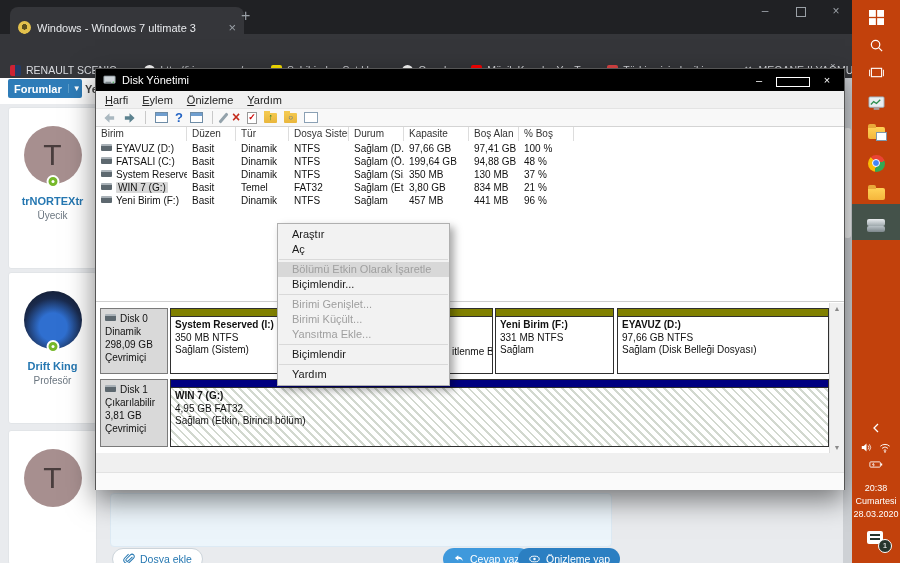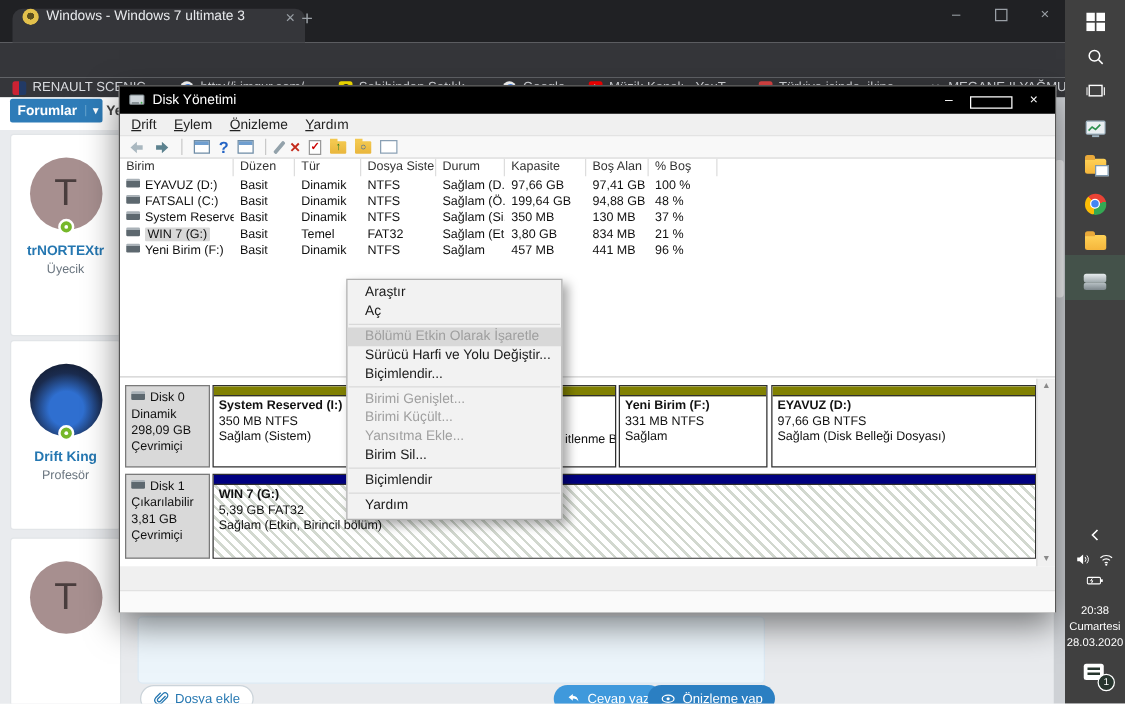--- a/index.html
+++ b/index.html
@@ -3,21 +3,21 @@
 <meta charset="utf-8">
 <style>
   html,body{margin:0;padding:0}
   .screen{position:relative;width:900px;height:563px;background:#e9ebee;overflow:hidden;
           font-family:"Liberation Sans",sans-serif;-webkit-font-smoothing:antialiased}
   svg{display:block}
 
   
   .tabbar{position:absolute;left:0;top:0;width:852px;height:34px;background:#202124}
   .tab{position:absolute;left:10px;top:7px;width:218px;height:27px;background:#35363a;
-       border-radius:8px 8px 0 0;display:flex;align-items:flex-start;padding:0 8px;color:#e8eaed;font-size:11px}
+       border-radius:8px 8px 0 0;display:flex;align-items:flex-end;padding:0 8px;color:#e8eaed;font-size:11px}
   .favicon{width:13px;height:13px;border-radius:50%;flex:none;
            background:radial-gradient(circle at 50% 45%,#5c4f1e 0 28%,#e3c14c 30% 70%,#8a7630 72%)}
   .tab-title{flex:1;white-space:nowrap;overflow:hidden;text-overflow:ellipsis;margin:0 6px}
   .tab-close{color:#9aa0a6;font-size:13px;line-height:13px;cursor:default}
   .newtab{position:absolute;left:241px;top:8px;color:#9aa0a6;font-size:16px;line-height:16px}
   .wbtn{position:absolute;top:4px;color:#9aa0a6;font-size:12px;width:24px;text-align:center}
   .wsq{display:inline-block;width:8px;height:8px;border:1px solid #9aa0a6;margin-top:3px}
 
   .navbar{position:absolute;left:0;top:34px;width:852px;height:28px;background:#35363a}
   .navic{position:absolute;top:40px}
@@ -147,21 +147,21 @@
 
   
   .ctx{position:absolute;left:277px;top:223px;width:173px;background:#f2f2f2;border:1px solid #b0b0b0;
        box-shadow:4px 4px 8px rgba(0,0,0,.35);padding:3px 0;font-size:11px;color:#1a1a1a;z-index:60;box-sizing:border-box}
   .mi{height:15px;line-height:15px;padding-left:14px;white-space:nowrap;overflow:hidden}
   .mi.dis{color:#9f9f9f}
   .mi.hov{background:#d8d8d8}
   .msep{height:1px;background:#d9d9d9;margin:2px 1px}
 
   
-  .tbar{position:absolute;left:852px;top:0;width:48px;height:563px;background:#404040}
+  .tbar{position:absolute;left:852px;top:0;width:48px;height:563px;background:#c2410c}
   .tslot{position:absolute;left:0;width:48px;height:30px;display:flex;align-items:center;justify-content:center}
   .tslot.active{background:#44524a;height:36px}
   .chrome-ic{width:17px;height:17px;border-radius:50%;position:relative;
      background:conic-gradient(from -45deg,#ea4335 0 33%,#34a853 33% 66%,#fbbc05 66% 100%)}
   .chrome-ic::after{content:"";position:absolute;left:4.5px;top:4.5px;width:8px;height:8px;border-radius:50%;
      background:#4285f4;border:1.5px solid #fff;box-sizing:border-box}
   .fold-ic{width:17px;height:12px;background:linear-gradient(#ffd257,#f5b63c);border-radius:1px 2px 2px 2px;position:relative}
   .fold-ic::before{content:"";position:absolute;left:0;top:-3px;width:8px;height:4px;background:#e9a93a;border-radius:2px 2px 0 0}
   .disk-ic{width:18px;height:7px;background:linear-gradient(#e8ecee,#9fa9ad);border-radius:2px;position:relative}
   .disk-ic::after{content:"";position:absolute;left:0;top:7px;width:18px;height:6px;background:linear-gradient(#b9c2c6,#7d878c);border-radius:2px}
@@ -323,21 +323,21 @@
       <span class="dctrl">
         <span>–</span>
         <span>
             <span class="wsq" style="border-color:#fff"></span>
           </span>
         <span>×</span>
       </span>
     </div>
 
     <div class="dmenu">
-      <span>Drift</span>
+      <span>Harfi</span>
       <span>Eylem</span>
       <span>Önizleme</span>
       <span>Yardım</span>
     </div>
 
     <div class="dtool">
       <svg width="13" height="12" viewBox="0 0 14 12">
           <path d="M7 1L1.5 6 7 11V8h5V4H7z" fill="#aab8c0"></path>
         </svg>
       <svg width="13" height="12" viewBox="0 0 14 12">
@@ -466,48 +466,46 @@
           <div class="b"><i class="vicon"></i><span>Disk 1</span></div>
           <div>Çıkarılabilir</div>
           <div>3,81 GB</div>
           <div>Çevrimiçi</div>
         </div>
         <div class="part" style="left:70px;width:659px">
           <div class="pband navy"></div>
           <div class="hatch" style="height:100%">
             <div class="ptext">
               <div class="pname">WIN 7  (G:)</div>
-              <div>5,39 GB FAT32</div>
+              <div>4,95 GB FAT32</div>
               <div>Sağlam (Etkin, Birincil bölüm)</div>
             </div>
           </div>
         </div>
       </div>
 
       <div class="gscroll">
         <span class="gup">▲</span>
         <span class="gdn">▼</span>
       </div>
     </div>
 
     <div class="dstatus"></div>
   </div>
 
   <div class="ctx">
     <div class="mi">Araştır</div>
     <div class="mi">Aç</div>
     <div class="msep"></div>
     <div class="mi dis hov">Bölümü Etkin Olarak İşaretle</div>
-    <div class="mi">Sürücü Harfi ve Yolu Değiştir...</div>
     <div class="mi">Biçimlendir...</div>
     <div class="msep"></div>
     <div class="mi dis">Birimi Genişlet...</div>
     <div class="mi dis">Birimi Küçült...</div>
     <div class="mi dis">Yansıtma Ekle...</div>
-    <div class="mi">Birim Sil...</div>
     <div class="msep"></div>
     <div class="mi">Biçimlendir</div>
     <div class="msep"></div>
     <div class="mi">Yardım</div>
   </div>
 
   <div class="tbar">
     <span class="tslot" style="top:2px">
       <svg width="15" height="15" viewBox="0 0 16 16">
           <rect x="0" y="0" width="7.3" height="7.3" fill="#fff"></rect>

